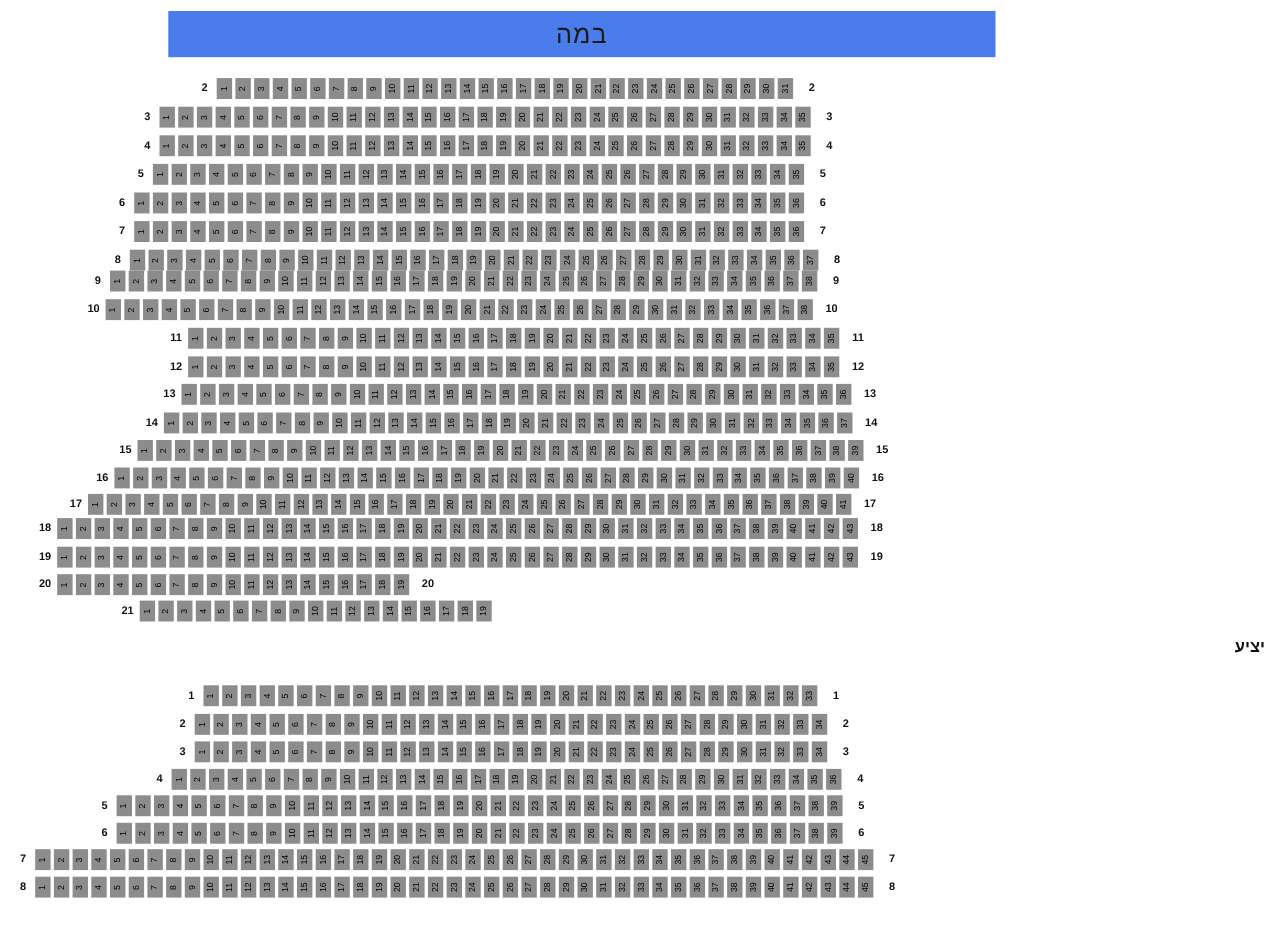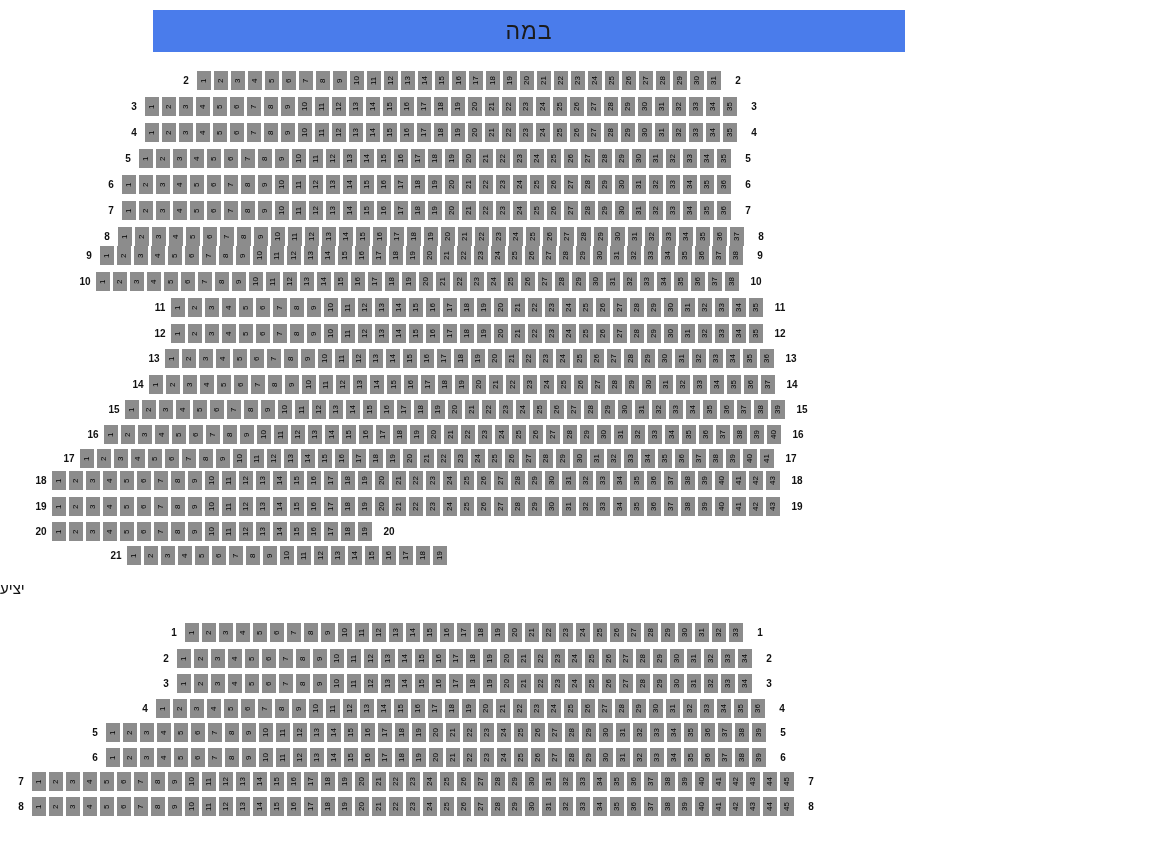--- a/index.html
+++ b/index.html
@@ -26,23 +26,23 @@
     justify-content: center;
     color: #1b1b1b;
     font-size: 23px;
     letter-spacing: 1px;
   }
   #balcony-label {
     position: absolute;
     left: 0;
     top: 580px;
     width: 1150px;
-    text-align: left;
+    text-align: right;
     font-size: 15px;
-    font-weight: normal;
+    font-weight: bold;
     color: #111;
   }
   .row {
     position: absolute;
     display: flex;
     align-items: center;
     height: 20px;
   }
   .row-num {
     font-size: 10px;

